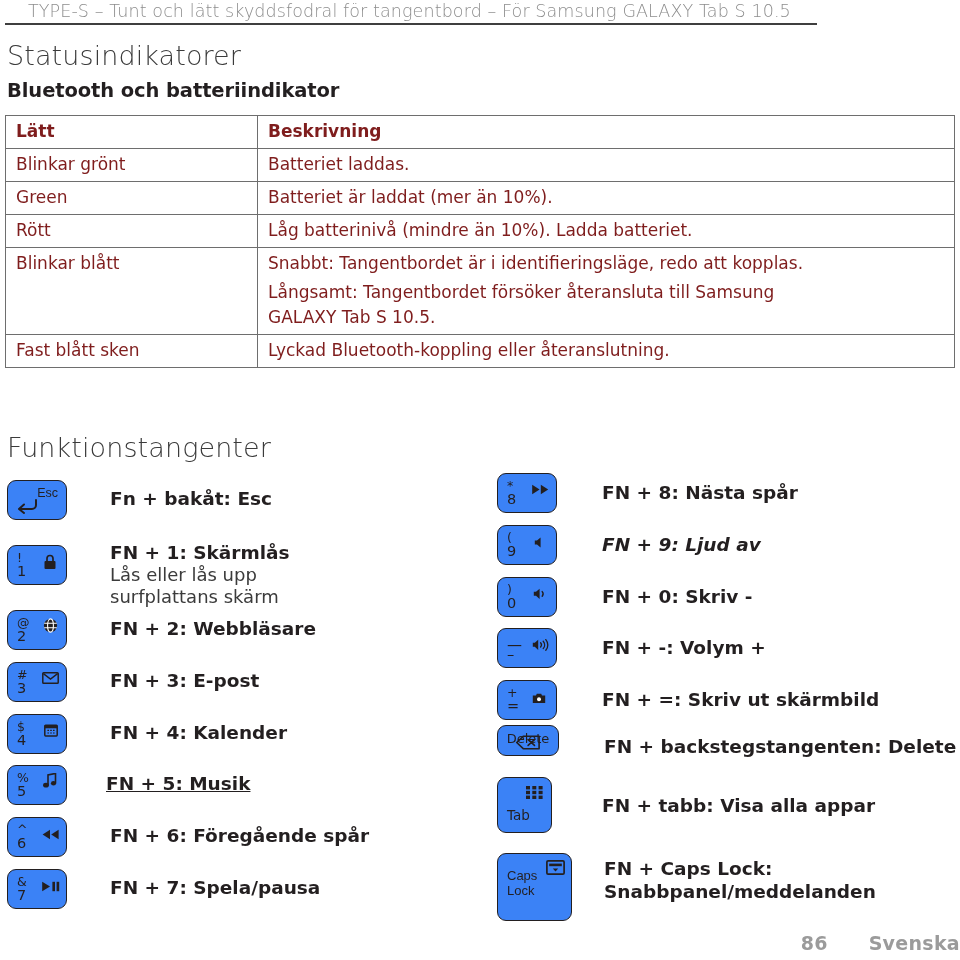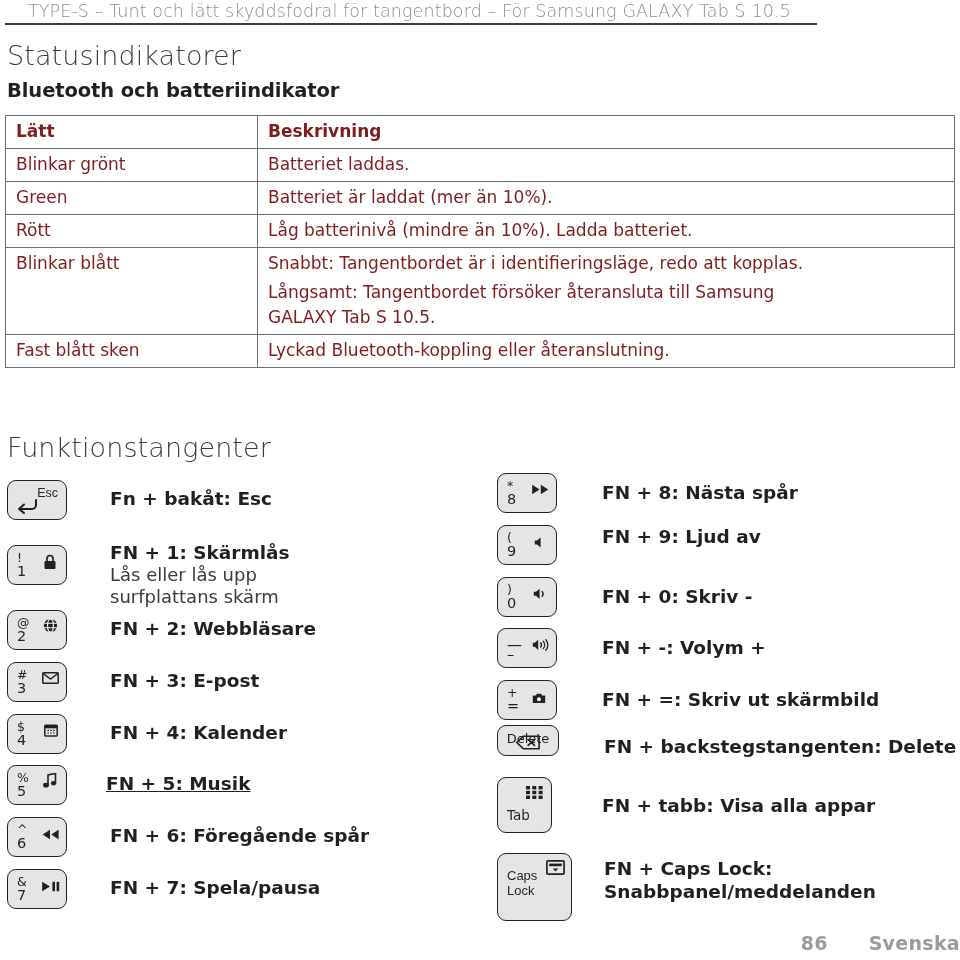--- a/index.html
+++ b/index.html
@@ -113,21 +113,21 @@
     display: flex;
     align-items: flex-start;
   }
 
   
   .keycap {
     position: relative;
     box-sizing: border-box;
     border: 1.6px solid #231f20;
     border-radius: 9px;
-    background: #e5e5e5;
+    background: #3b82f6;
     flex: 0 0 auto;
   }
   .keycap .k-tl,
   .keycap .k-bl,
   .keycap .k-tr,
   .keycap .k-center,
   .keycap .k-br {
     position: absolute;
     font-family: "DejaVu Sans", sans-serif;
     color: #231f20;
@@ -366,21 +366,21 @@
   </div>
 
   <div class="fk-row" style="left:0; top:60px;">
     <div class="keycap" style="width:60px;height:40px;">
       <span class="k-tl">(</span>
       <span class="k-bl">9</span>
       <svg class="keysvg" style="position:absolute;right:11px;top:11px;" width="11" height="11" viewBox="0 0 11 11">
         <path d="M6.6 0.6 L3 3.6 H0.8 V7.4 H3 L6.6 10.4 Z" fill="#231f20"></path>
       </svg>
     </div>
-    <div class="fk-label" style="margin-left:45px;">
+    <div class="fk-label" style="margin-left:45px;margin-top:8px;font-style:italic;">
       <div class="fk-title">FN + 9: Ljud av</div>
     </div>
   </div>
 
   <div class="fk-row" style="left:0; top:112px;">
     <div class="keycap" style="width:60px;height:40px;">
       <span class="k-tl">)</span>
       <span class="k-bl">0</span>
       <svg class="keysvg" style="position:absolute;right:8px;top:10px;" width="15" height="12" viewBox="0 0 15 12">
         <path d="M6.6 0.8 L3 3.8 H0.8 V7.8 H3 L6.6 11 Z" fill="#231f20"></path>

